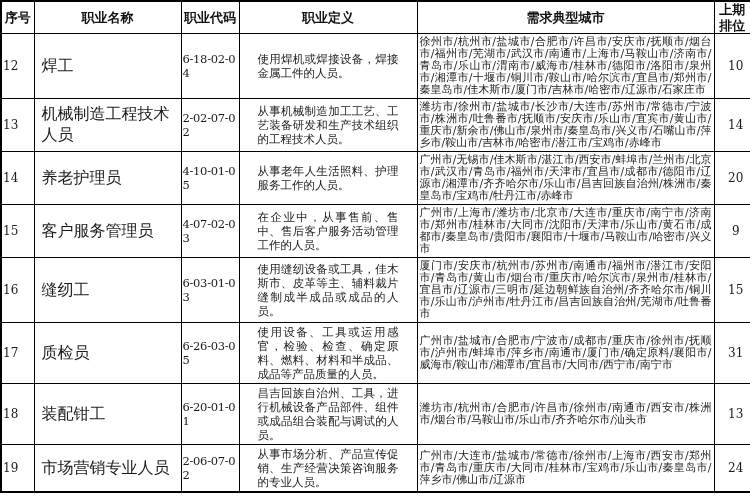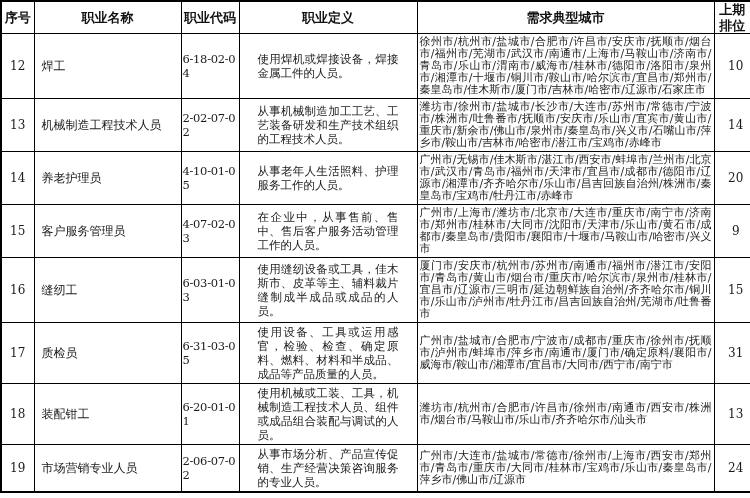--- a/index.html
+++ b/index.html
@@ -16,22 +16,22 @@
   .occ-table th, .occ-table td {
     border: 1px solid #000;
     vertical-align: middle;
     overflow: hidden;
     word-break: break-all;
   }
   .occ-table th {
     font-size: 13px; font-weight: bold; color: #111;
     height: 31px; text-align: center; padding: 0 1px; line-height: 1.2;
   }
-  td.c-no    { text-align: center; font-size: 12px; }
-  td.c-name  { text-align: left; font-size: 12px; padding: 2px 4px 2px 7px; }
+  td.c-no    { text-align: left; font-size: 12px; }
+  td.c-name  { text-align: left; font-size: 16px; padding: 2px 4px 2px 7px; }
   td.c-code  { text-align: left; font-size: 11.5px; letter-spacing: -0.3px; padding: 0 1px; }
   td.c-def   { text-align: justify; font-size: 11.5px; line-height: 14px; padding: 2px 18px; }
   td.c-cities{ text-align: justify; font-size: 11px; line-height: 12px; padding: 2px 2px; }
   td.c-rank  { text-align: center; font-size: 12px; padding-left: 8px; }
 </style>
 </head>
 <body>
 
 <table class="occ-table">
   <colgroup>
@@ -89,30 +89,30 @@
       <td class="c-no">16</td>
       <td class="c-name">缝纫工</td>
       <td class="c-code">6-03-01-03</td>
       <td class="c-def">使用缝纫设备或工具，佳木斯市、皮革等主、辅料裁片缝制成半成品或成品的人员。</td>
       <td class="c-cities">厦门市/安庆市/杭州市/苏州市/南通市/福州市/潜江市/安阳市/青岛市/黄山市/烟台市/重庆市/哈尔滨市/泉州市/桂林市/宜昌市/辽源市/三明市/延边朝鲜族自治州/齐齐哈尔市/铜川市/乐山市/泸州市/牡丹江市/昌吉回族自治州/芜湖市/吐鲁番市</td>
       <td class="c-rank">15</td>
     </tr>
     <tr>
       <td class="c-no">17</td>
       <td class="c-name">质检员</td>
-      <td class="c-code">6-31-03-05</td>
+      <td class="c-code">6-26-03-05</td>
       <td class="c-def">使用设备、工具或运用感官，检验、检查、确定原料、燃料、材料和半成品、成品等产品质量的人员。</td>
       <td class="c-cities">广州市/盐城市/合肥市/宁波市/成都市/重庆市/徐州市/抚顺市/泸州市/蚌埠市/萍乡市/南通市/厦门市/确定原料/襄阳市/威海市/鞍山市/湘潭市/宜昌市/大同市/西宁市/南宁市</td>
       <td class="c-rank">31</td>
     </tr>
     <tr>
       <td class="c-no">18</td>
       <td class="c-name">装配钳工</td>
       <td class="c-code">6-20-01-01</td>
-      <td class="c-def">使用机械或工装、工具，机械制造工程技术人员、组件或成品组合装配与调试的人员。</td>
+      <td class="c-def">昌吉回族自治州、工具，进行机械设备产品部件、组件或成品组合装配与调试的人员。</td>
       <td class="c-cities">潍坊市/杭州市/合肥市/许昌市/徐州市/南通市/西安市/株洲市/烟台市/马鞍山市/乐山市/齐齐哈尔市/汕头市</td>
       <td class="c-rank">13</td>
     </tr>
     <tr>
       <td class="c-no">19</td>
       <td class="c-name">市场营销专业人员</td>
       <td class="c-code">2-06-07-02</td>
       <td class="c-def">从事市场分析、产品宣传促销、生产经营决策咨询服务的专业人员。</td>
       <td class="c-cities">广州市/大连市/盐城市/常德市/徐州市/上海市/西安市/郑州市/青岛市/重庆市/大同市/桂林市/宝鸡市/乐山市/秦皇岛市/萍乡市/佛山市/辽源市</td>
       <td class="c-rank">24</td>

